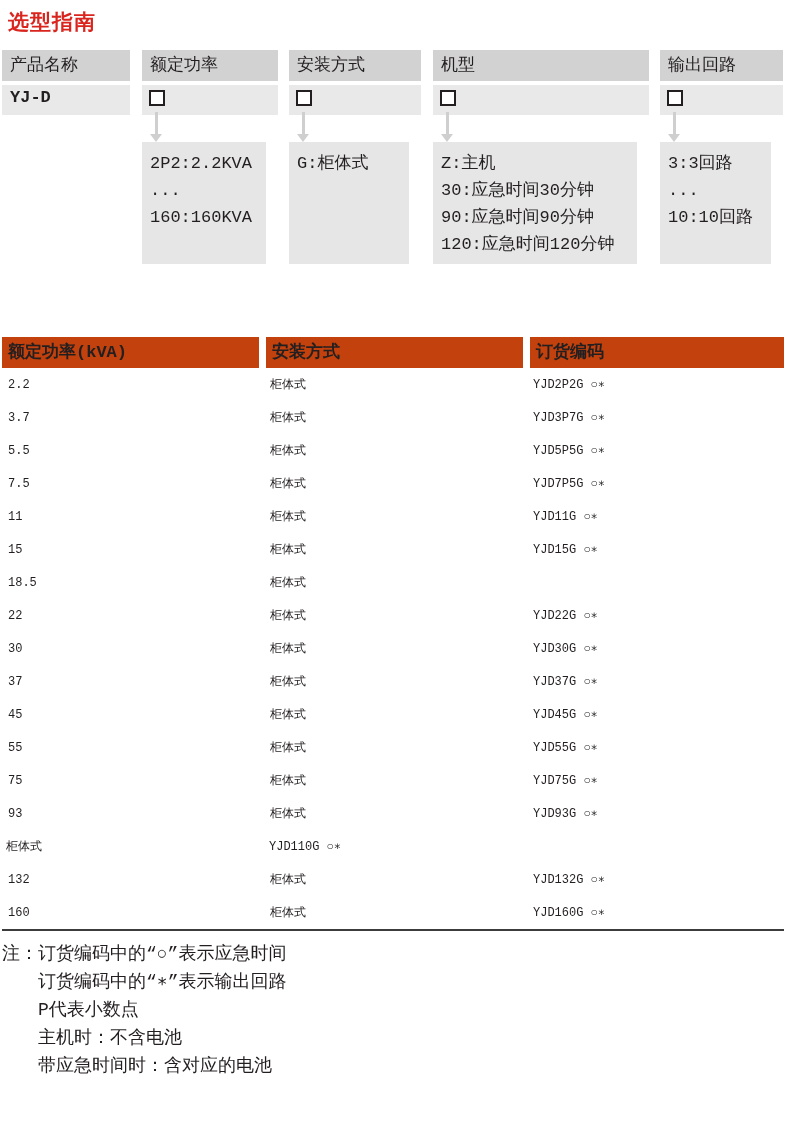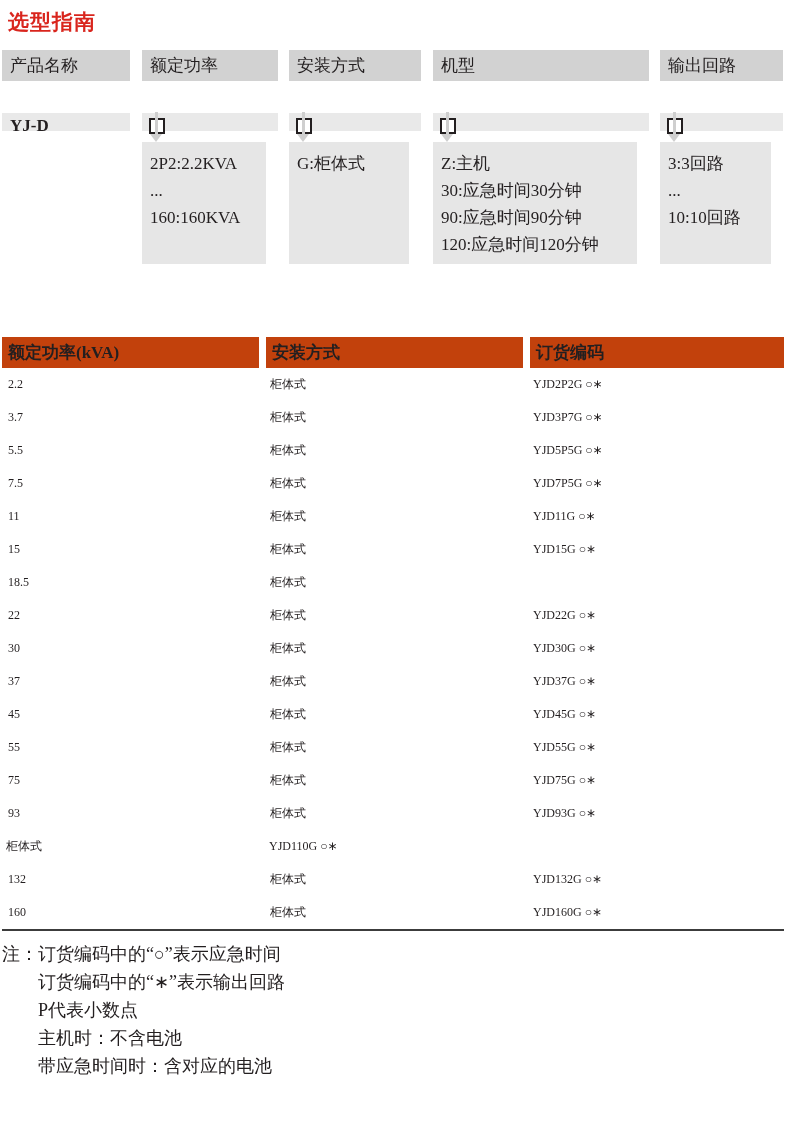--- a/index.html
+++ b/index.html
@@ -1,24 +1,24 @@
 <!DOCTYPE html>
 <html><head>
 <meta charset="utf-8">
 <style>
   html,body{margin:0;padding:0;background:#ffffff;}
   .page{position:relative;width:786px;height:1128px;background:#fff;
-        font-family:Liberation Serif, serif;color:#231f20;overflow:hidden;}
+        font-family:Liberation Mono, monospace;color:#231f20;overflow:hidden;}
   .title{position:absolute;left:8px;top:8px;font-size:21px;font-weight:bold;color:#d9251d;letter-spacing:1px;}
 
   
   .sel-col{position:absolute;top:0;height:285px;}
   .sel-hdr{position:absolute;top:50px;left:0;right:0;height:31px;background:#d2d2d2;
            font-size:17px;line-height:31px;padding-left:8px;box-sizing:border-box;white-space:nowrap;}
-  .sel-val{position:absolute;top:85px;left:0;right:0;height:18px;background:#e9e9e9;box-sizing:border-box;margin-top:28px;}
+  .sel-val{position:absolute;top:85px;left:0;right:0;height:30px;background:#e9e9e9;box-sizing:border-box;}
   .sel-val .prod{font-size:17px;font-weight:bold;line-height:26px;padding-left:8px;}
   .cbox{display:inline-block;width:12px;height:12px;border:2px solid #231f20;background:#fff;margin:5px 0 0 7px;}
   .aline{position:absolute;top:112px;left:13px;width:3px;height:22px;background:#cfcfcf;}
   .ahead{position:absolute;top:134px;left:8px;width:0;height:0;
          border-left:6.5px solid transparent;border-right:6.5px solid transparent;border-top:8px solid #cfcfcf;}
   .desc{position:absolute;top:142px;left:0;right:12px;height:122px;background:#e6e6e6;
         font-size:17px;line-height:27px;padding:8px 6px 0 8px;box-sizing:border-box;white-space:nowrap;}
 
   
   .t-hdr{position:absolute;top:337px;height:31px;background:#c2410c;font-size:17px;font-weight:bold;

